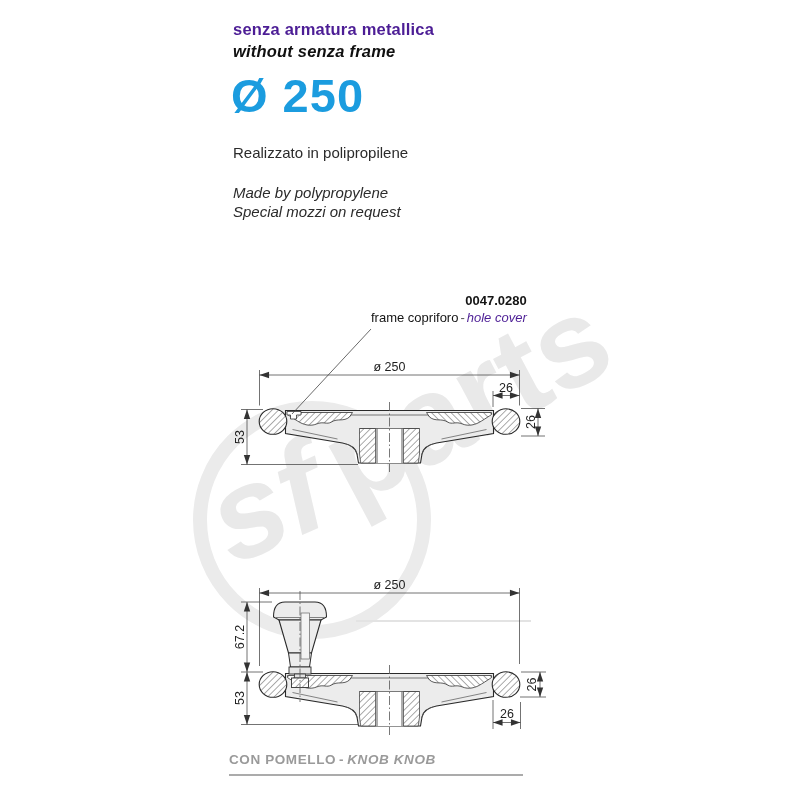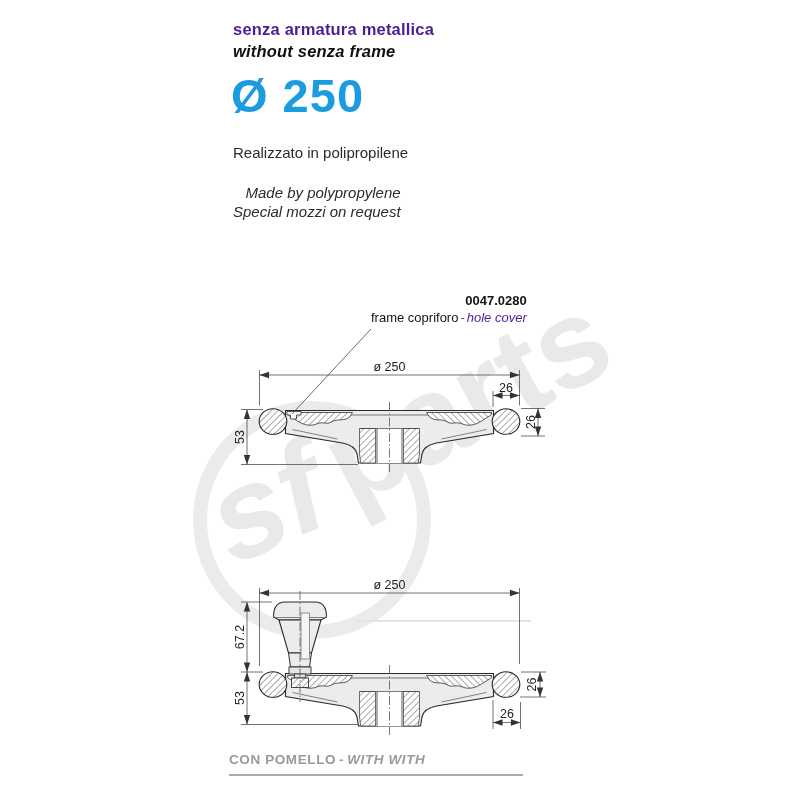--- a/index.html
+++ b/index.html
@@ -4,21 +4,21 @@
 <style>
   html,body{margin:0;padding:0;background:#ffffff;}
   .page{position:relative;width:800px;height:800px;background:#fff;overflow:hidden;
         font-family:"Liberation Sans",sans-serif;color:#1d1d1d;}
   .abs{position:absolute;}
   
   .title-it{left:233px;top:20px;font-size:16.5px;font-weight:bold;letter-spacing:.2px;color:#4c1d95;}
   .title-en{left:233px;top:42px;font-size:16.5px;font-weight:bold;font-style:italic;letter-spacing:.2px;color:#101010;}
   .diam{left:231px;top:68px;font-size:47px;font-weight:bold;letter-spacing:1px;}
   .desc-it{left:233px;top:136px;font-size:15px;line-height:18.5px;color:#2b2b2b;margin-top:8px;}
-  .desc-en{left:233px;top:184px;font-size:15px;line-height:18.5px;color:#2b2b2b;font-style:italic;text-align:right;}
+  .desc-en{left:233px;top:184px;font-size:15px;line-height:18.5px;color:#2b2b2b;font-style:italic;}
   
   .callout{left:371px;top:293px;font-size:13px;line-height:16.5px;color:#141414;}
   .callout .pn{font-weight:bold;text-align:right;}
   .callout .en{font-style:italic;color:#4c1d95;}
   .callout .sep{margin:0 2px;color:#555;}
   
   .caption{left:229px;top:752px;width:294px;font-size:13.5px;font-weight:bold;color:#9a9a9a;
            letter-spacing:.6px;border-bottom:2px solid #ababab;padding-bottom:7px;}
   .caption .en{font-style:italic;}
   .caption .sep{margin:0 3px;}
@@ -176,16 +176,16 @@
   </div>
 
   <div class="abs callout">
     <div class="pn">0047.0280</div>
     <div>
       <span>frame copriforo</span><span class="sep">-</span><span class="en">hole cover</span>
     </div>
   </div>
 
   <div class="abs caption">
-    <span>CON POMELLO</span><span class="sep">-</span><span class="en">WITH WITH</span>
+    <span>CON POMELLO</span><span class="sep">-</span><span class="en">KNOB KNOB</span>
   </div>
 
 </div>
 
 </body></html>

